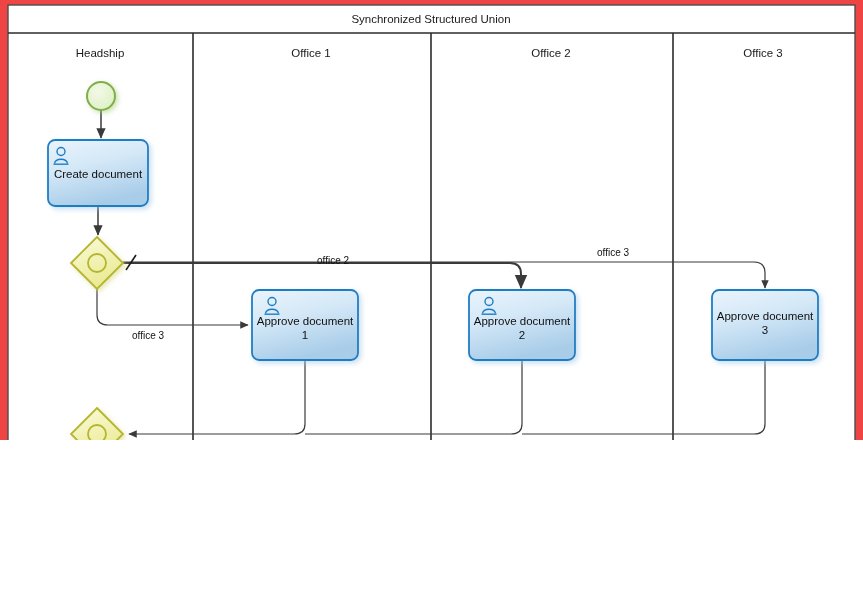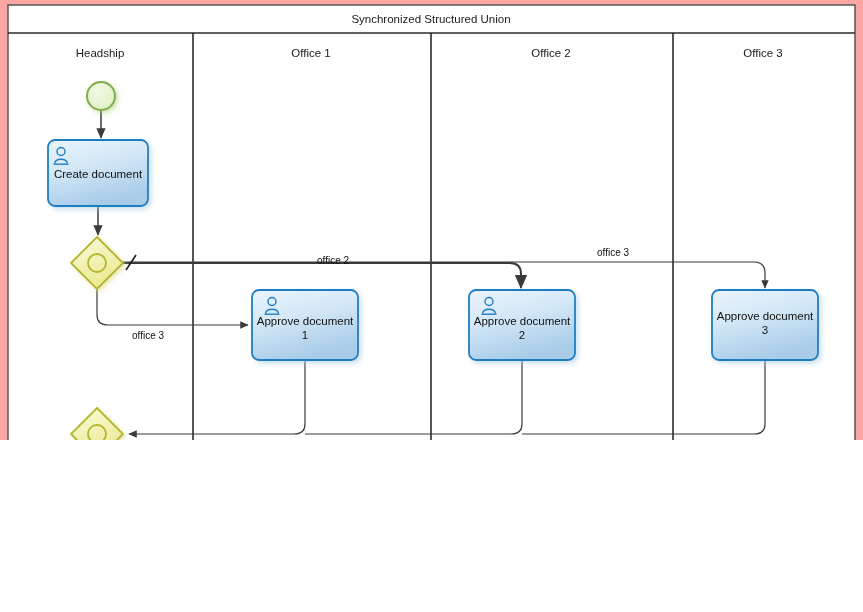--- a/index.html
+++ b/index.html
@@ -1,18 +1,18 @@
 <!DOCTYPE html>
 <html><head>
 <meta charset="utf-8">
 <title>Synchronized Structured Union</title>
 <style>
   html,body{margin:0;padding:0;background:#ffffff;}
   body{font-family:"Liberation Sans","DejaVu Sans",sans-serif;}
-  #canvas{position:relative;width:863px;height:440px;overflow:hidden;background:#fca5a5;}
+  #canvas{position:relative;width:863px;height:440px;overflow:hidden;background:#ef4444;}
   #bpmn-svg{position:absolute;left:0;top:0;width:863px;height:612px;}
 
   .pool-title-text{font-size:11.5px;fill:#1a1a1a;}
   .lane-title-text{font-size:11.5px;fill:#1a1a1a;}
   .task-text{font-size:11.5px;fill:#111111;}
   .flow-label-text{font-size:10px;fill:#111111;}
 </style>
 </head>
 <body>
 

